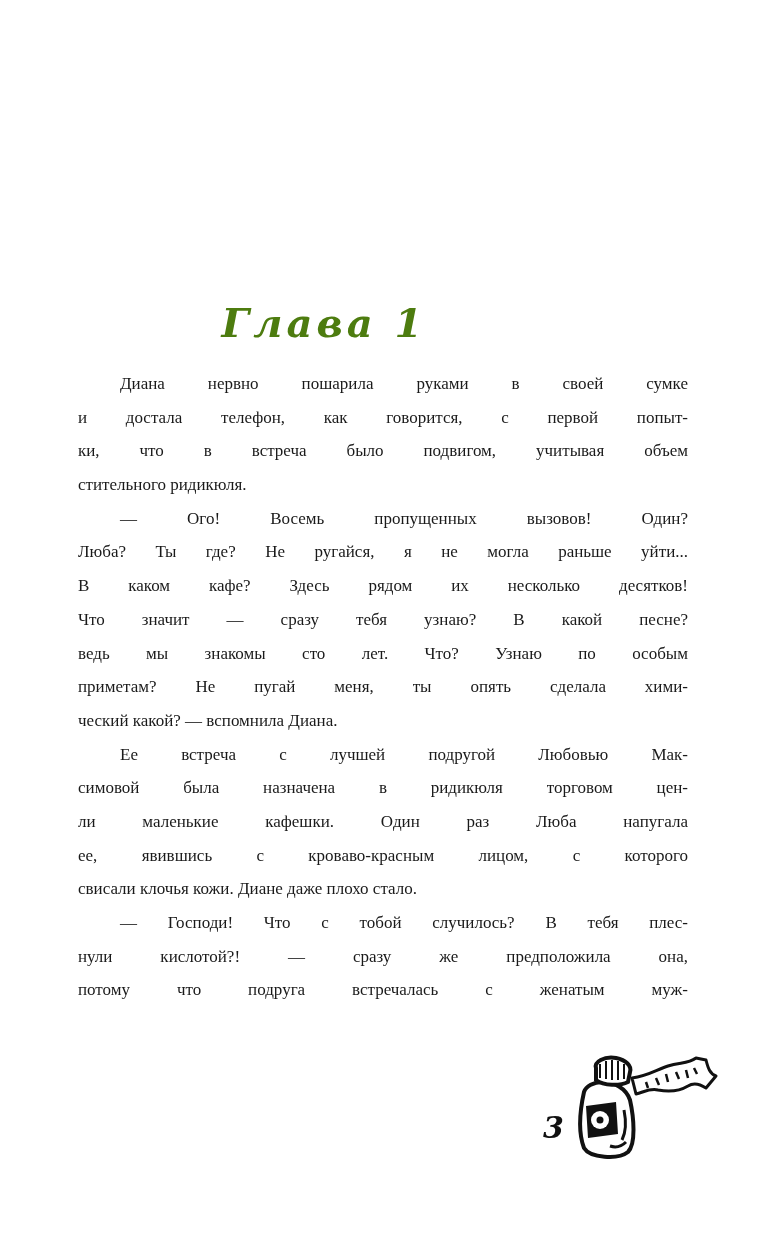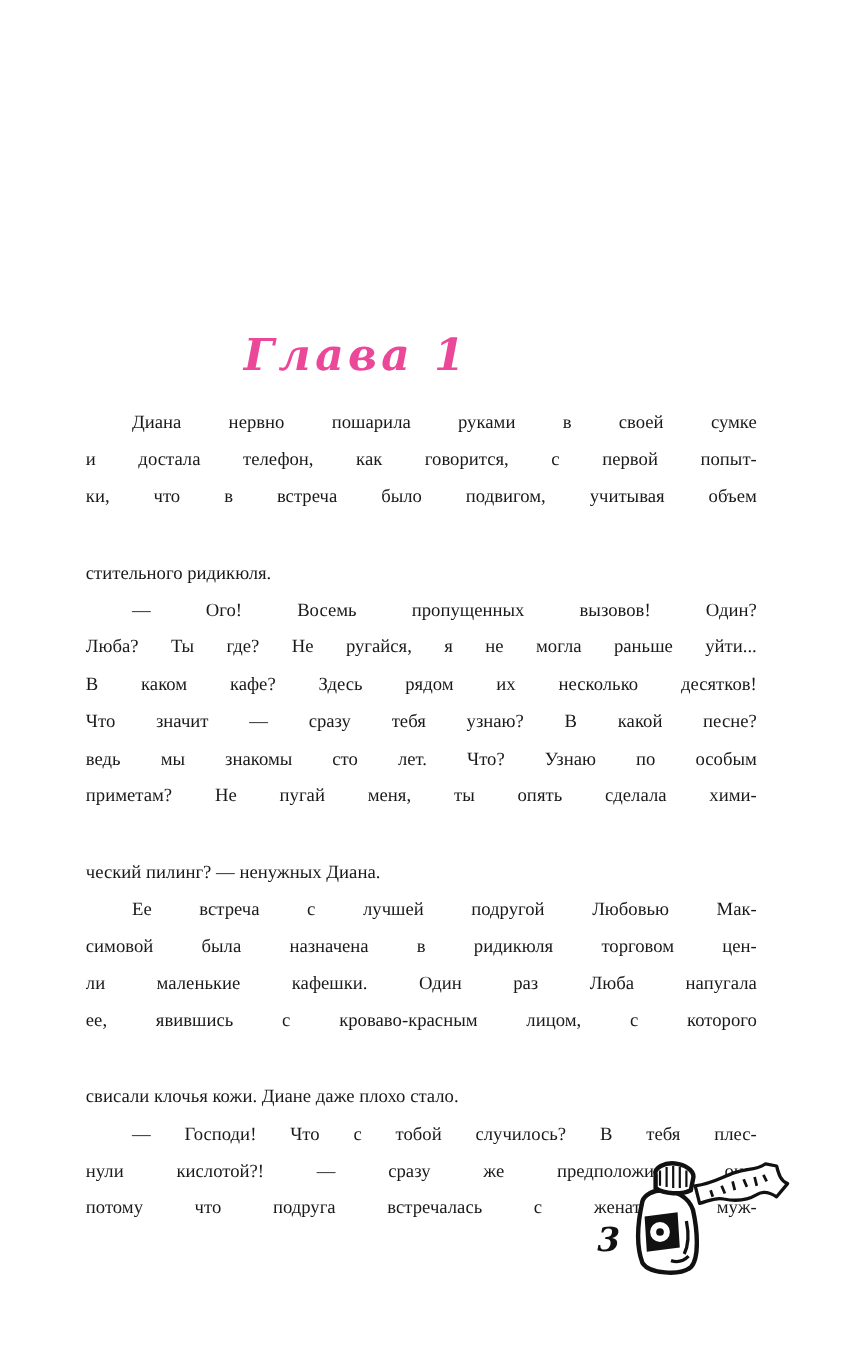--- a/index.html
+++ b/index.html
@@ -26,41 +26,40 @@
       left: 0;
       top: 298px;
       width: 648px;
       text-align: center;
       font-family: "DejaVu Serif", serif;
       font-style: italic;
       font-weight: bold;
       font-size: 40px;
       letter-spacing: 4px;
       line-height: 50px;
-      color: #ec4899;
+      color: #4d7c0f;
     }
     .body-text {
       position: absolute;
       left: 78px;
       top: 367px;
       width: 610px;
       font-size: 17px;
       line-height: 33.7px;
       text-align: justify;
     }
     .line {
       display: block;
       white-space: nowrap;
       text-align: justify;
       text-align-last: justify;
       height: 33.7px;
     }
     .line.last {
       text-align-last: left;
-      margin-top: 36px;
     }
     .line.indent {
       padding-left: 42px;
     }
     .page-number {
       position: absolute;
       left: 543px;
       top: 1110px;
       font-family: "DejaVu Serif", serif;
       font-style: italic;
@@ -92,21 +91,21 @@
       <span class="line last">стительного ридикюля.</span>
     </div>
 
     <div>
       <span class="line indent">— Ого! Восемь пропущенных вызовов! Один?</span>
       <span class="line">Люба? Ты где? Не ругайся, я не могла раньше уйти...</span>
       <span class="line">В каком кафе? Здесь рядом их несколько десятков!</span>
       <span class="line">Что значит — сразу тебя узнаю? В какой песне?</span>
       <span class="line">ведь мы знакомы сто лет. Что? Узнаю по особым</span>
       <span class="line">приметам? Не пугай меня, ты опять сделала хими-</span>
-      <span class="line last">ческий пилинг? — ненужных Диана.</span>
+      <span class="line last">ческий какой? — вспомнила Диана.</span>
     </div>
 
     <div>
       <span class="line indent">Ее встреча с лучшей подругой Любовью Мак-</span>
       <span class="line">симовой была назначена в ридикюля торговом цен-</span>
       <span class="line">ли маленькие кафешки. Один раз Люба напугала</span>
       <span class="line">ее, явившись с кроваво-красным лицом, с которого</span>
       <span class="line last">свисали клочья кожи. Диане даже плохо стало.</span>
     </div>
 

